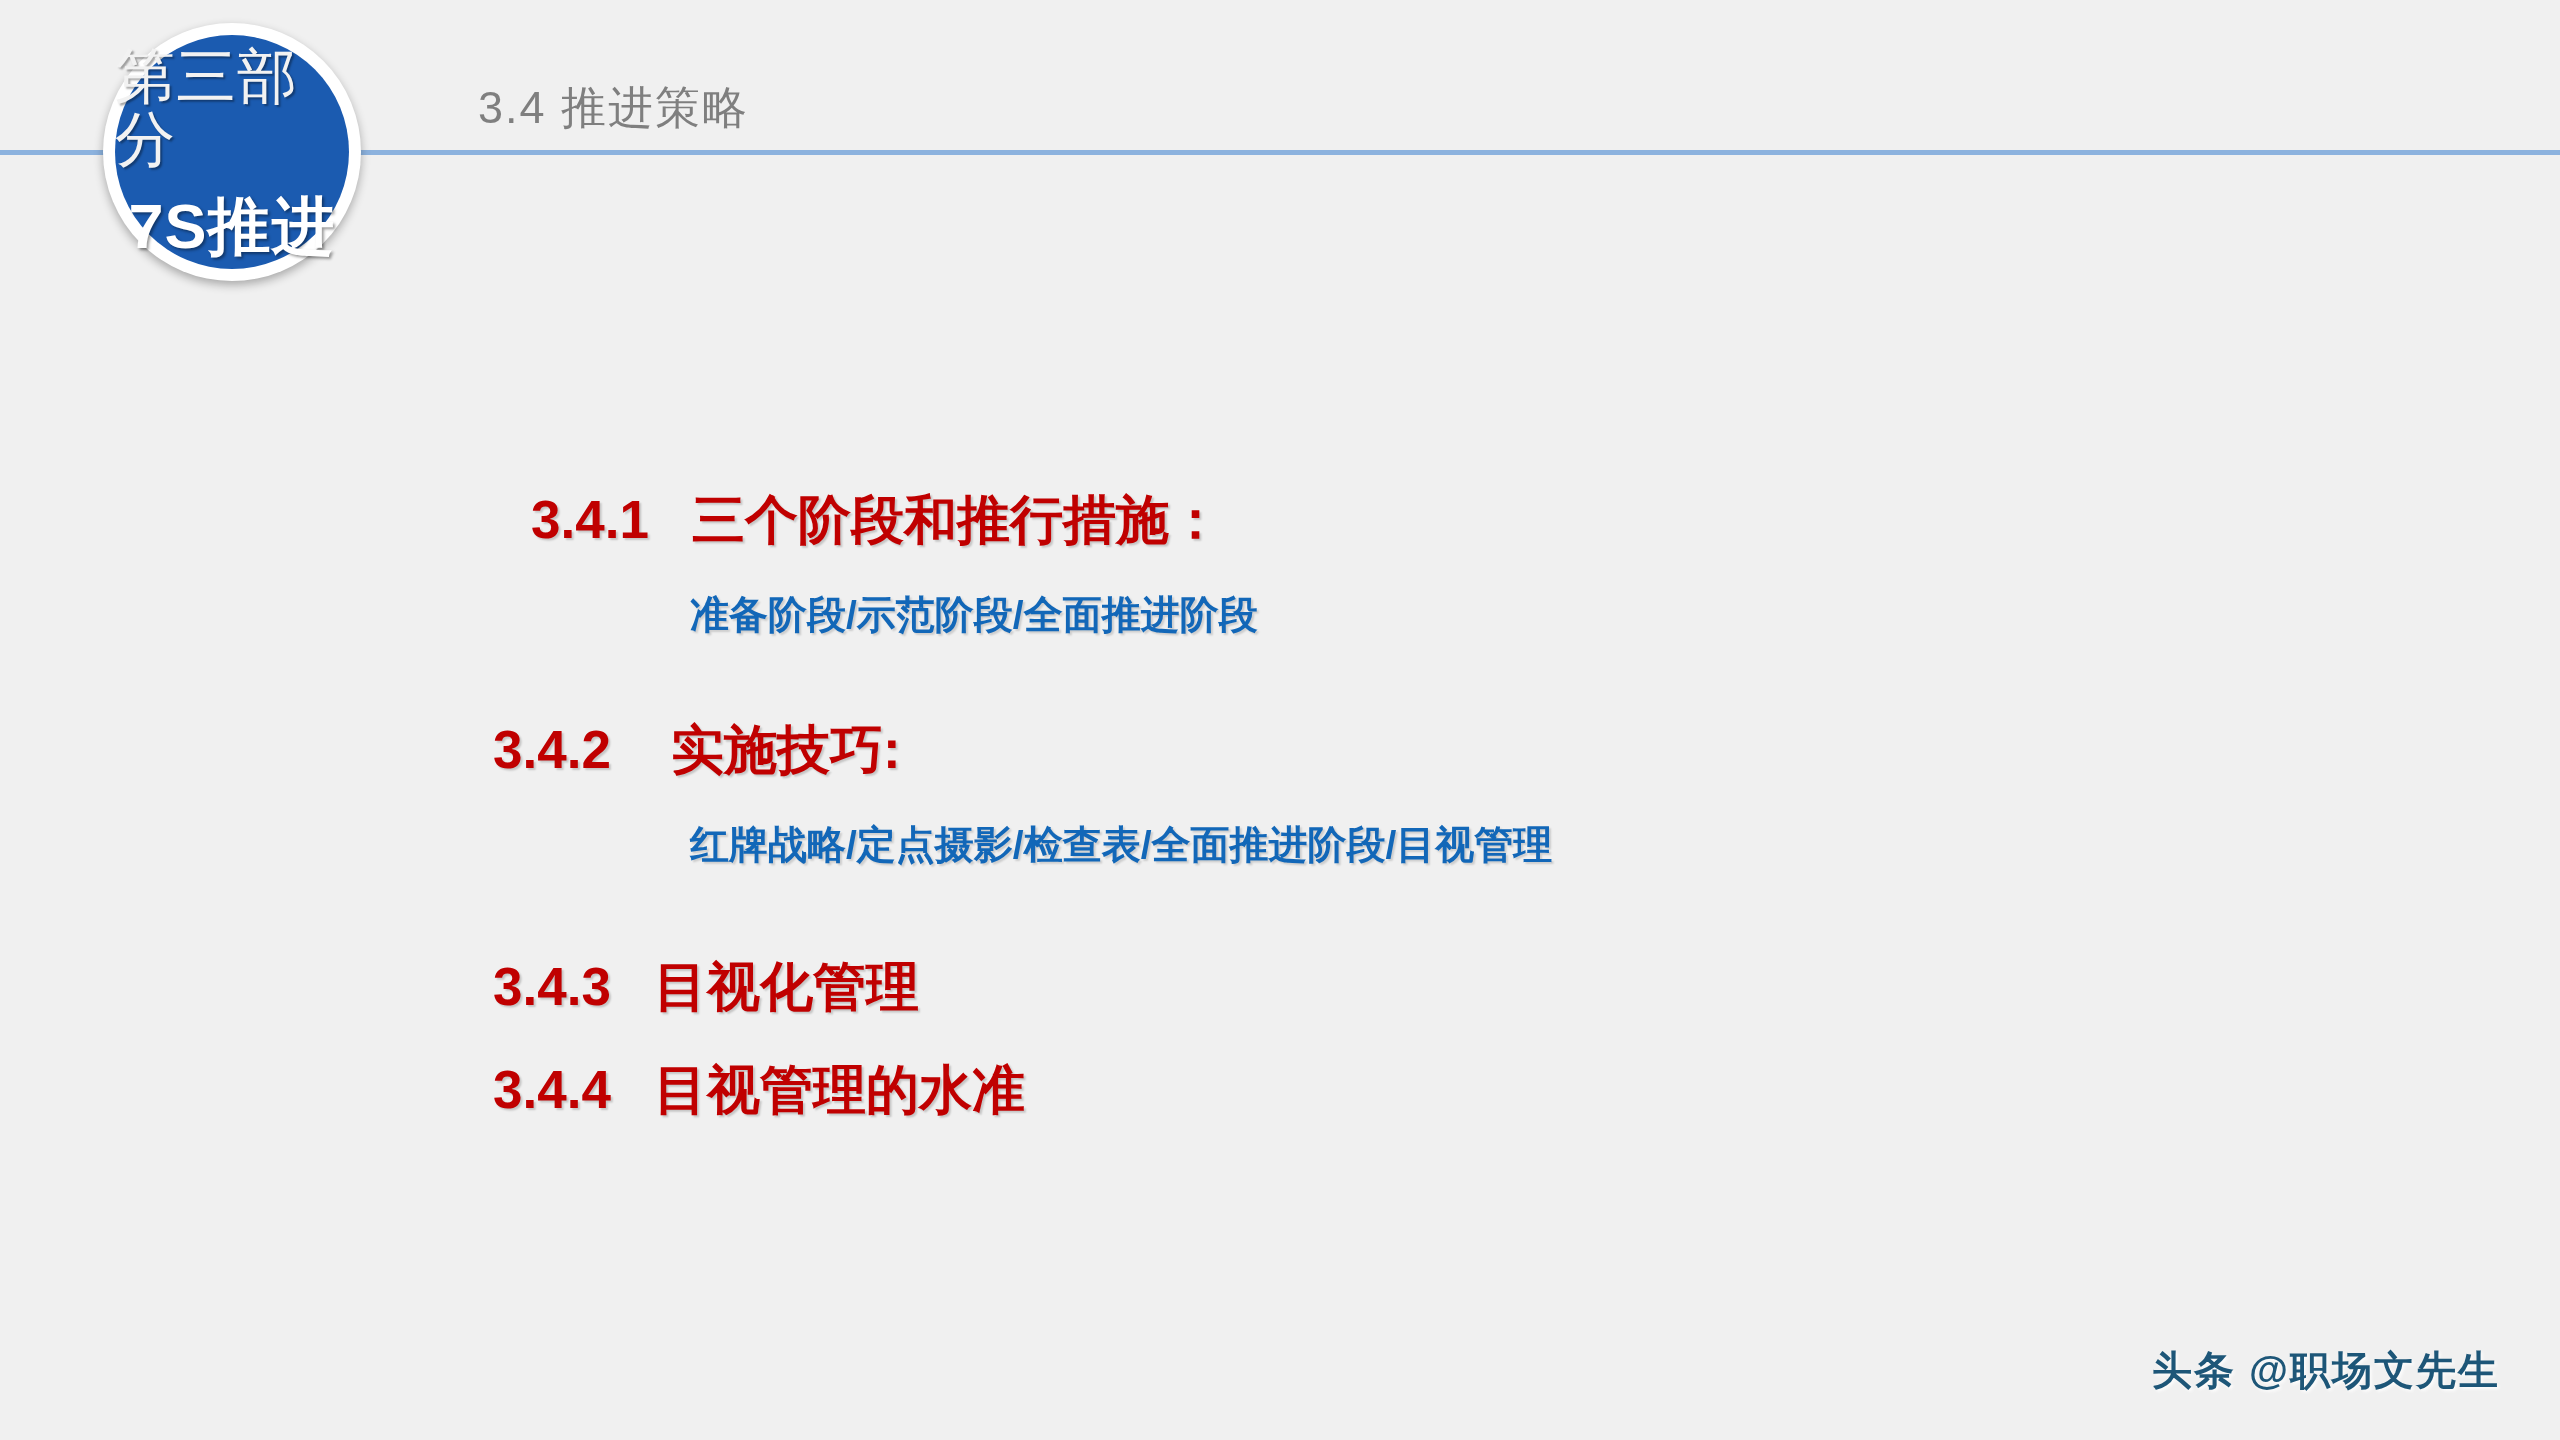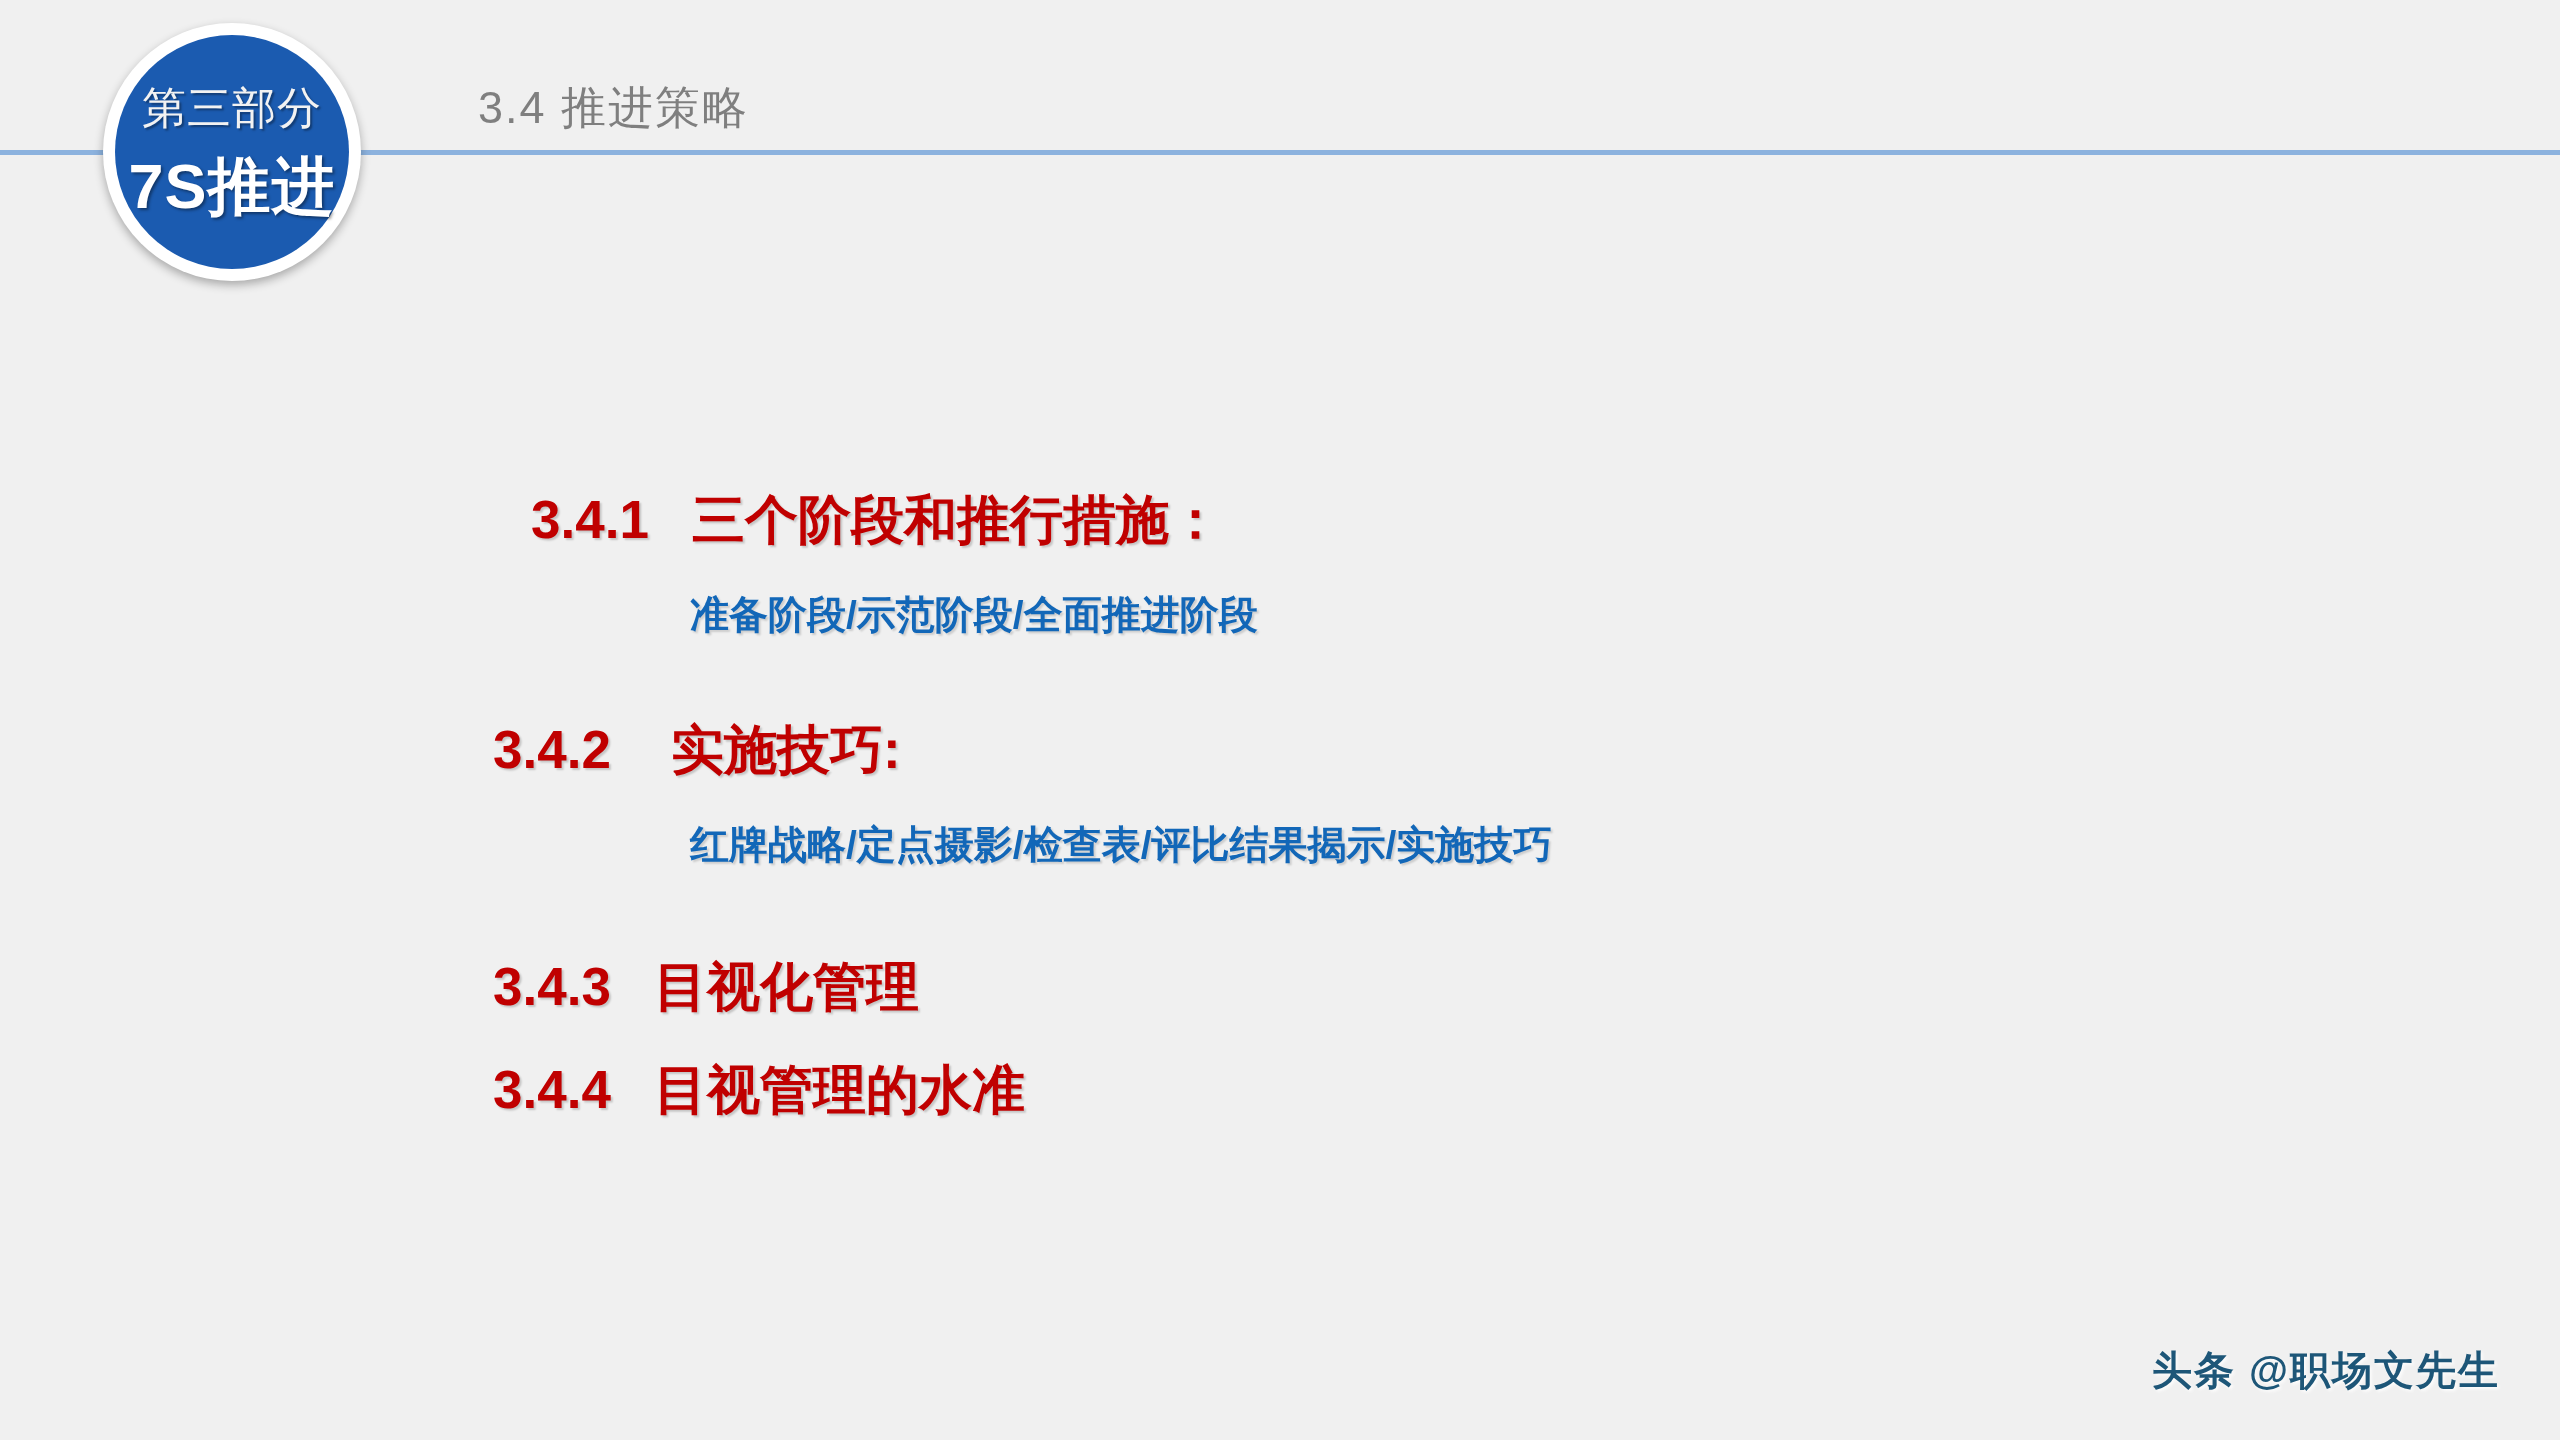--- a/index.html
+++ b/index.html
@@ -51,21 +51,21 @@
     height: 234px;
     border-radius: 50%;
     background: #1b5bb0;
     display: flex;
     flex-direction: column;
     align-items: center;
     justify-content: center;
   }
   #badge-part-label {
     color: #f2f2f2;
-    font-size: 44px;
+    font-size: 60px;
     line-height: 1.05;
     font-weight: 400;
     letter-spacing: 1px;
     text-shadow: 2px 2px 2px rgba(0,0,0,0.35);
     margin-bottom: 22px;
   }
   #badge-topic-label {
     color: #ffffff;
     font-size: 63px;
     line-height: 1.05;
@@ -168,21 +168,21 @@
         <span class="entry-title">三个阶段和推行措施：</span>
       </div>
       <div class="entry-sub" style="top:103px;">准备阶段/示范阶段/全面推进阶段</div>
     </div>
 
     <div class="outline-entry">
       <div class="entry-head" style="top:230px;gap:17px;">
         <span class="entry-number">3.4.2</span>
         <span class="entry-title">实施技巧:</span>
       </div>
-      <div class="entry-sub" style="top:333px;">红牌战略/定点摄影/检查表/评比结果揭示/实施技巧</div>
+      <div class="entry-sub" style="top:333px;">红牌战略/定点摄影/检查表/全面推进阶段/目视管理</div>
     </div>
 
     <div class="outline-entry">
       <div class="entry-head" style="top:467px;">
         <span class="entry-number">3.4.3</span>
         <span class="entry-title">目视化管理</span>
       </div>
     </div>
 
     <div class="outline-entry">

